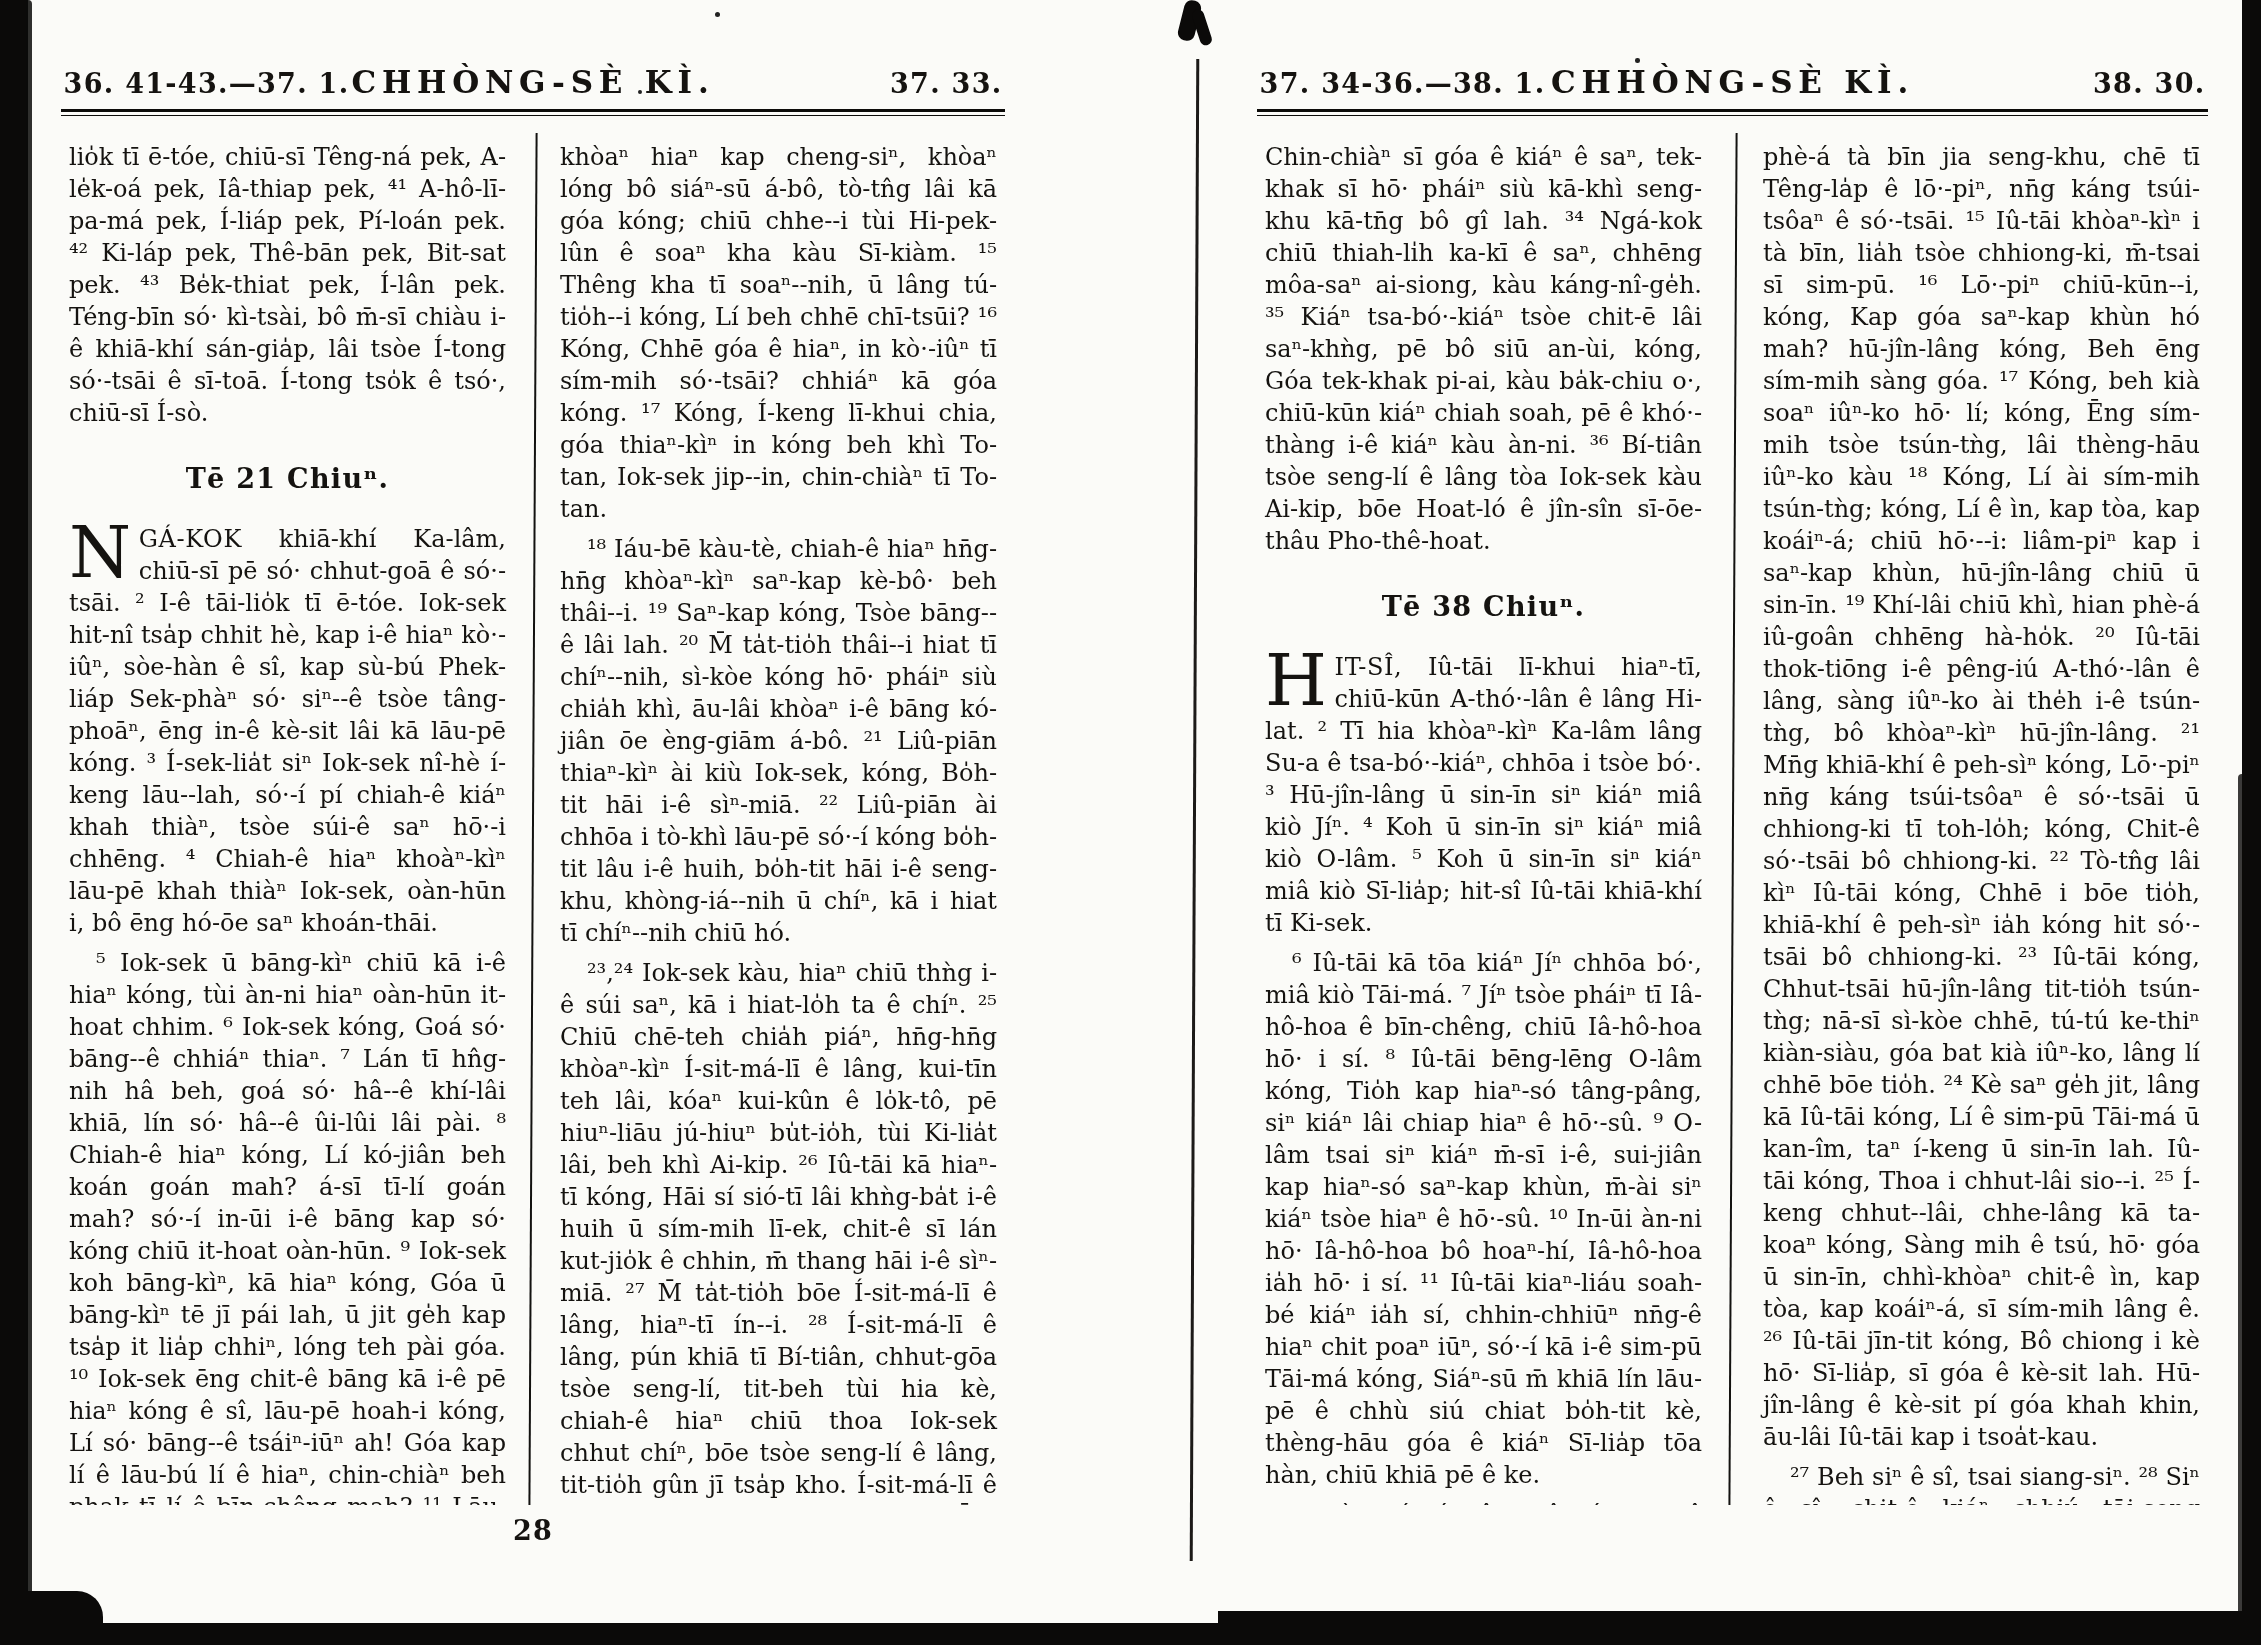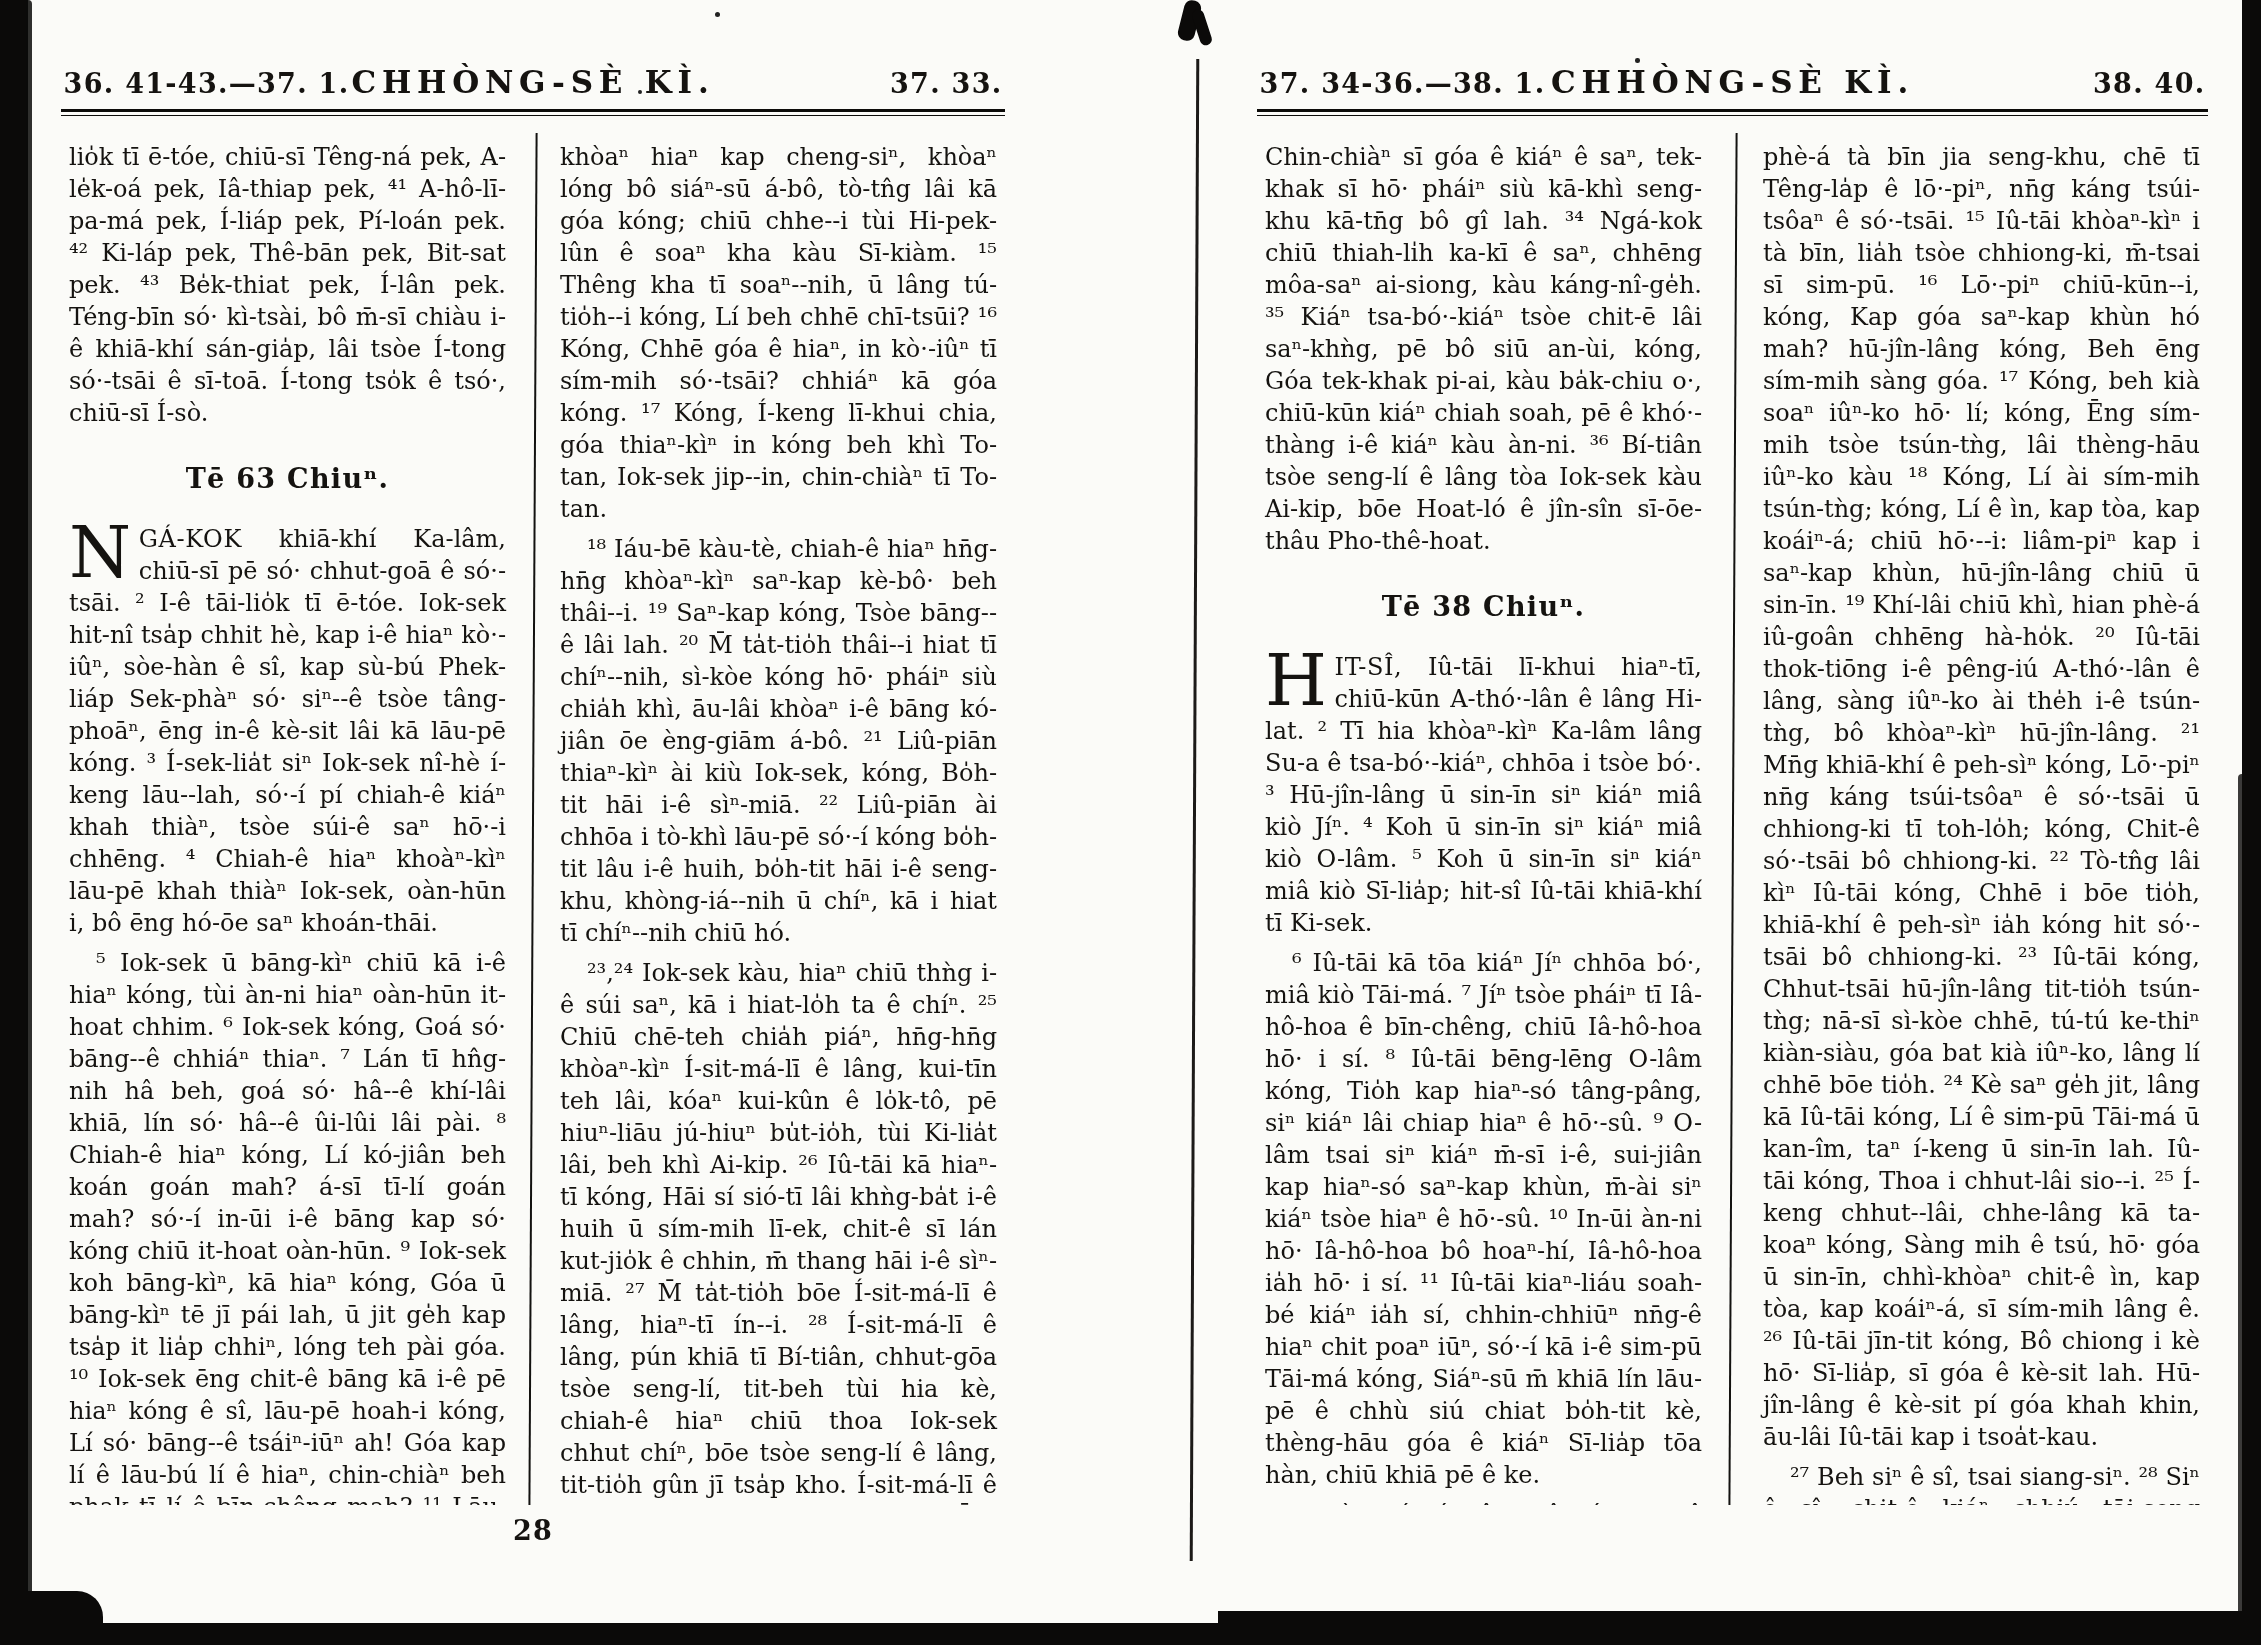--- a/index.html
+++ b/index.html
@@ -51,40 +51,40 @@
   <section class="page page-left">
     <header class="running-head">
       <span class="rh-ref rh-left">36. 41-43.—37. 1.</span>
       <span class="rh-title">CHHÒNG-SÈ KÌ.</span>
       <span class="rh-ref rh-right">37. 33.</span>
     </header>
     <div class="double-rule"></div>
     <div class="cols">
       <div class="col">
           <p class="vp cont">lio̍k tī ē-tóe, chiū-sī Têng-ná pek, A-le̍k-oá pek, Iâ-thiap pek, ⁴¹ A-hô-lī-pa-má pek, Í-liáp pek, Pí-loán pek. ⁴² Ki-láp pek, Thê-bān pek, Bit-sat pek. ⁴³ Be̍k-thiat pek, Í-lân pek. Téng-bīn só· kì-tsài, bô m̄-sī chiàu i-ê khiā-khí sán-gia̍p, lâi tsòe Í-tong só·-tsāi ê sī-toā. Í-tong tso̍k ê tsó·, chiū-sī Í-sò.</p>
-          <h3 class="chap">Tē 63 Chiuⁿ.</h3>
+          <h3 class="chap">Tē 21 Chiuⁿ.</h3>
           <p class="vp dropcap"><span class="cap">N</span><span class="lead">GÁ-KOK</span> khiā-khí Ka-lâm, chiū-sī pē só· chhut-goā ê só·-tsāi. ² I-ê tāi-lio̍k tī ē-tóe. Iok-sek hit-nî tsa̍p chhit hè, kap i-ê hiaⁿ kò·-iûⁿ, sòe-hàn ê sî, kap sù-bú Phek-liáp Sek-phàⁿ só· siⁿ--ê tsòe tâng-phoāⁿ, ēng in-ê kè-sit lâi kā lāu-pē kóng. ³ Í-sek-lia̍t siⁿ Iok-sek nî-hè í-keng lāu--lah, só·-í pí chiah-ê kiáⁿ khah thiàⁿ, tsòe súi-ê saⁿ hō·-i chhēng. ⁴ Chiah-ê hiaⁿ khoàⁿ-kìⁿ lāu-pē khah thiàⁿ Iok-sek, oàn-hūn i, bô ēng hó-ōe saⁿ khoán-thāi.</p>
           <p class="vp">⁵ Iok-sek ū bāng-kìⁿ chiū kā i-ê hiaⁿ kóng, tùi àn-ni hiaⁿ oàn-hūn it-hoat chhim. ⁶ Iok-sek kóng, Goá só· bāng--ê chhiáⁿ thiaⁿ. ⁷ Lán tī hn̂g-nih hâ beh, goá só· hâ--ê khí-lâi khiā, lín só· hâ--ê ûi-lûi lâi pài. ⁸ Chiah-ê hiaⁿ kóng, Lí kó-jiân beh koán goán mah? á-sī tī-lí goán mah? só·-í in-ūi i-ê bāng kap só· kóng chiū it-hoat oàn-hūn. ⁹ Iok-sek koh bāng-kìⁿ, kā hiaⁿ kóng, Góa ū bāng-kìⁿ tē jī pái lah, ū jit ge̍h kap tsa̍p it lia̍p chhiⁿ, lóng teh pài góa. ¹⁰ Iok-sek ēng chit-ê bāng kā i-ê pē hiaⁿ kóng ê sî, lāu-pē hoah-i kóng, Lí só· bāng--ê tsáiⁿ-iūⁿ ah! Góa kap lí ê lāu-bú lí ê hiaⁿ, chin-chiàⁿ beh phak tī lí ê bīn-chêng mah? ¹¹ Lāu-pē kì-tit hit-ê tāi-chì, hiaⁿ oàn-tò· Iok-sek.</p>
           <p class="vp">¹² Chiah-ê hiaⁿ khì Sī-kiàm, chiàu-kò· lāu-pē kui-kûn ê cheng-siⁿ. ¹³ Í-sek-lia̍t kā Iok-sek kóng, Lâi, lí ê hiaⁿ kò· cheng-siⁿ tī Sī-kiàm, góa beh chhe lí; kóng, Góa tī chia. ¹⁴ Kóng, Khì</p>
         </div>
       <div class="col-divider"></div>
       <div class="col">
           <p class="vp cont">khòaⁿ hiaⁿ kap cheng-siⁿ, khòaⁿ lóng bô siáⁿ-sū á-bô, tò-tn̂g lâi kā góa kóng; chiū chhe--i tùi Hi-pek-lûn ê soaⁿ kha kàu Sī-kiàm. ¹⁵ Thêng kha tī soaⁿ--nih, ū lâng tú-tio̍h--i kóng, Lí beh chhē chī-tsūi? ¹⁶ Kóng, Chhē góa ê hiaⁿ, in kò·-iûⁿ tī sím-mih só·-tsāi? chhiáⁿ kā góa kóng. ¹⁷ Kóng, Í-keng lī-khui chia, góa thiaⁿ-kìⁿ in kóng beh khì To-tan, Iok-sek jip--in, chin-chiàⁿ tī To-tan.</p>
           <p class="vp">¹⁸ Iáu-bē kàu-tè, chiah-ê hiaⁿ hn̄g-hn̄g khòaⁿ-kìⁿ saⁿ-kap kè-bô· beh thâi--i. ¹⁹ Saⁿ-kap kóng, Tsòe bāng--ê lâi lah. ²⁰ M̄ ta̍t-tio̍h thâi--i hiat tī chíⁿ--nih, sì-kòe kóng hō· pháiⁿ siù chia̍h khì, āu-lâi khòaⁿ i-ê bāng kó-jiân ōe èng-giām á-bô. ²¹ Liû-piān thiaⁿ-kìⁿ ài kiù Iok-sek, kóng, Bo̍h-tit hāi i-ê sìⁿ-miā. ²² Liû-piān ài chhōa i tò-khì lāu-pē só·-í kóng bo̍h-tit lâu i-ê huih, bo̍h-tit hāi i-ê seng-khu, khòng-iá--nih ū chíⁿ, kā i hiat tī chíⁿ--nih chiū hó.</p>
           <p class="vp">²³,²⁴ Iok-sek kàu, hiaⁿ chiū thǹg i-ê súi saⁿ, kā i hiat-lo̍h ta ê chíⁿ. ²⁵ Chiū chē-teh chia̍h piáⁿ, hn̄g-hn̄g khòaⁿ-kìⁿ Í-sit-má-lī ê lâng, kui-tīn teh lâi, kóaⁿ kui-kûn ê lo̍k-tô, pē hiuⁿ-liāu jú-hiuⁿ bu̍t-io̍h, tùi Ki-lia̍t lâi, beh khì Ai-kip. ²⁶ Iû-tāi kā hiaⁿ-tī kóng, Hāi sí sió-tī lâi khǹg-ba̍t i-ê huih ū sím-mih lī-ek, chit-ê sī lán kut-jio̍k ê chhin, m̄ thang hāi i-ê sìⁿ-miā. ²⁷ M̄ ta̍t-tio̍h bōe Í-sit-má-lī ê lâng, hiaⁿ-tī ín--i. ²⁸ Í-sit-má-lī ê lâng, pún khiā tī Bí-tiân, chhut-gōa tsòe seng-lí, tit-beh tùi hia kè, chiah-ê hiaⁿ chiū thoa Iok-sek chhut chíⁿ, bōe tsòe seng-lí ê lâng, tit-tio̍h gûn jī tsa̍p kho. Í-sit-má-lī ê lâng, tòa Iok-sek khì Ai-kip. ²⁹ Āu-lâi, Liû-piān kàu chíⁿ, thàm khòaⁿ Iok-sek bô tī-teh, chiū thiah li̍h ka-kī ê saⁿ. ³⁰ Tò-tn̂g khì kìⁿ sió-tī kóng, Gín-á bô tī-teh, lán beh tsáiⁿ-iūⁿ tò-khì?</p>
         </div>
     </div>
     <div class="page-num">28</div>
   </section>
 
   <section class="page page-right">
     <header class="running-head">
       <span class="rh-ref rh-left">37. 34-36.—38. 1.</span>
       <span class="rh-title">CHHÒNG-SÈ KÌ.</span>
-      <span class="rh-ref rh-right">38. 40.</span>
+      <span class="rh-ref rh-right">38. 30.</span>
     </header>
     <div class="double-rule"></div>
     <div class="cols">
       <div class="col">
           <p class="vp cont">Chin-chiàⁿ sī góa ê kiáⁿ ê saⁿ, tek-khak sī hō· pháiⁿ siù kā-khì seng-khu kā-tn̄g bô gî lah. ³⁴ Ngá-kok chiū thiah-li̍h ka-kī ê saⁿ, chhēng môa-saⁿ ai-siong, kàu káng-nî-ge̍h. ³⁵ Kiáⁿ tsa-bó·-kiáⁿ tsòe chit-ē lâi saⁿ-khǹg, pē bô siū an-ùi, kóng, Góa tek-khak pi-ai, kàu ba̍k-chiu o·, chiū-kūn kiáⁿ chiah soah, pē ê khó·-thàng i-ê kiáⁿ kàu àn-ni. ³⁶ Bí-tiân tsòe seng-lí ê lâng tòa Iok-sek kàu Ai-kip, bōe Hoat-ló ê jîn-sîn sī-ōe-thâu Pho-thê-hoat.</p>
           <h3 class="chap">Tē 38 Chiuⁿ.</h3>
           <p class="vp dropcap"><span class="cap">H</span><span class="lead">IT-SÎ,</span> Iû-tāi lī-khui hiaⁿ-tī, chiū-kūn A-thó·-lân ê lâng Hi-lat. ² Tī hia khòaⁿ-kìⁿ Ka-lâm lâng Su-a ê tsa-bó·-kiáⁿ, chhōa i tsòe bó·. ³ Hū-jîn-lâng ū sin-īn siⁿ kiáⁿ miâ kiò Jíⁿ. ⁴ Koh ū sin-īn siⁿ kiáⁿ miâ kiò O-lâm. ⁵ Koh ū sin-īn siⁿ kiáⁿ miâ kiò Sī-lia̍p; hit-sî Iû-tāi khiā-khí tī Ki-sek.</p>
           <p class="vp">⁶ Iû-tāi kā tōa kiáⁿ Jíⁿ chhōa bó·, miâ kiò Tāi-má. ⁷ Jíⁿ tsòe pháiⁿ tī Iâ-hô-hoa ê bīn-chêng, chiū Iâ-hô-hoa hō· i sí. ⁸ Iû-tāi bēng-lēng O-lâm kóng, Tio̍h kap hiaⁿ-só tâng-pâng, siⁿ kiáⁿ lâi chiap hiaⁿ ê hō·-sû. ⁹ O-lâm tsai siⁿ kiáⁿ m̄-sī i-ê, sui-jiân kap hiaⁿ-só saⁿ-kap khùn, m̄-ài siⁿ kiáⁿ tsòe hiaⁿ ê hō·-sû. ¹⁰ In-ūi àn-ni hō· Iâ-hô-hoa bô hoaⁿ-hí, Iâ-hô-hoa ia̍h hō· i sí. ¹¹ Iû-tāi kiaⁿ-liáu soah-bé kiáⁿ ia̍h sí, chhin-chhiūⁿ nn̄g-ê hiaⁿ chit poaⁿ iūⁿ, só·-í kā i-ê sim-pū Tāi-má kóng, Siáⁿ-sū m̄ khiā lín lāu-pē ê chhù siú chiat bo̍h-tit kè, thèng-hāu góa ê kiáⁿ Sī-lia̍p tōa hàn, chiū khiā pē ê ke.</p>
           <p class="vp">¹² Kàu kú-kú, Iû-tāi ê bó· Su-a ê tsa-bó·-kiáⁿ sí, Iû-tāi siū an-ùi, kap pêng-iú A-thó·-lân ê lâng Hi-lat khì Têng-la̍p chián iûⁿ-mn̂g. ¹³ Ū lâng kā Tāi-má kóng, Lí ê ta-koaⁿ khì Têng-la̍p chián iûⁿ mn̂g. ¹⁴ Tāi-má tsai Sī-lia̍p sui-jiân tōa hàn, ia̍h pún-sin bē tit-thang kè--i, só·-í thǹg hà-ho̍k, ēng</p>
         </div>

